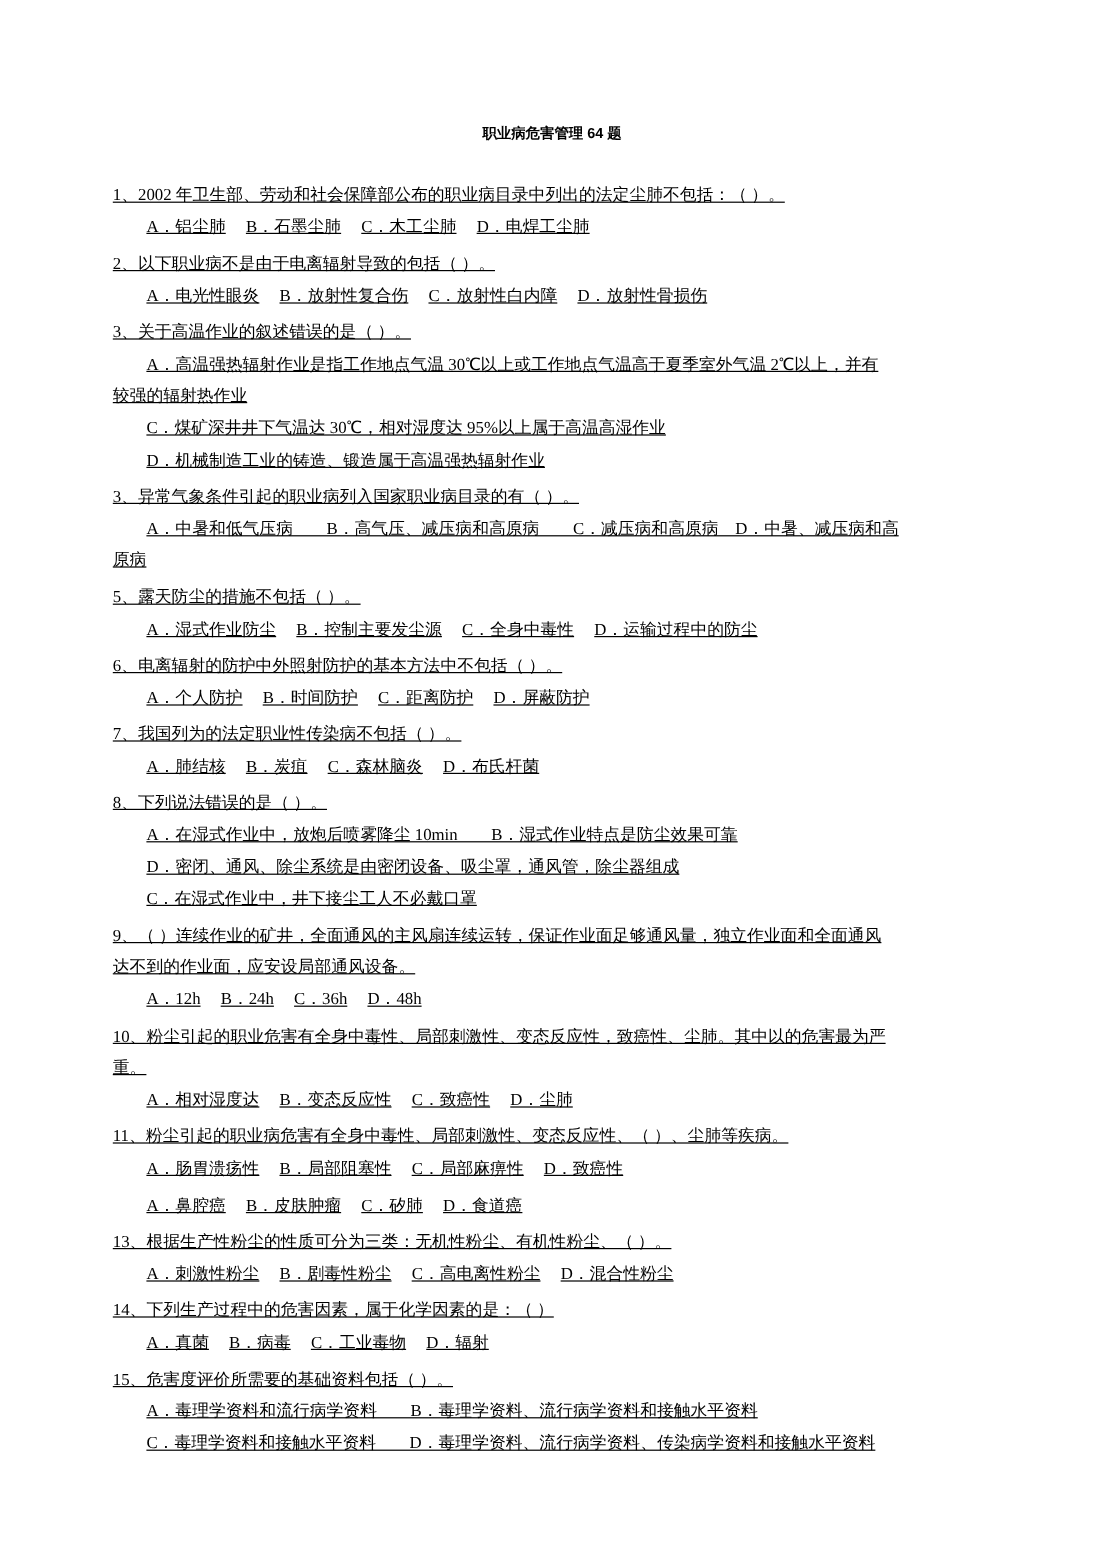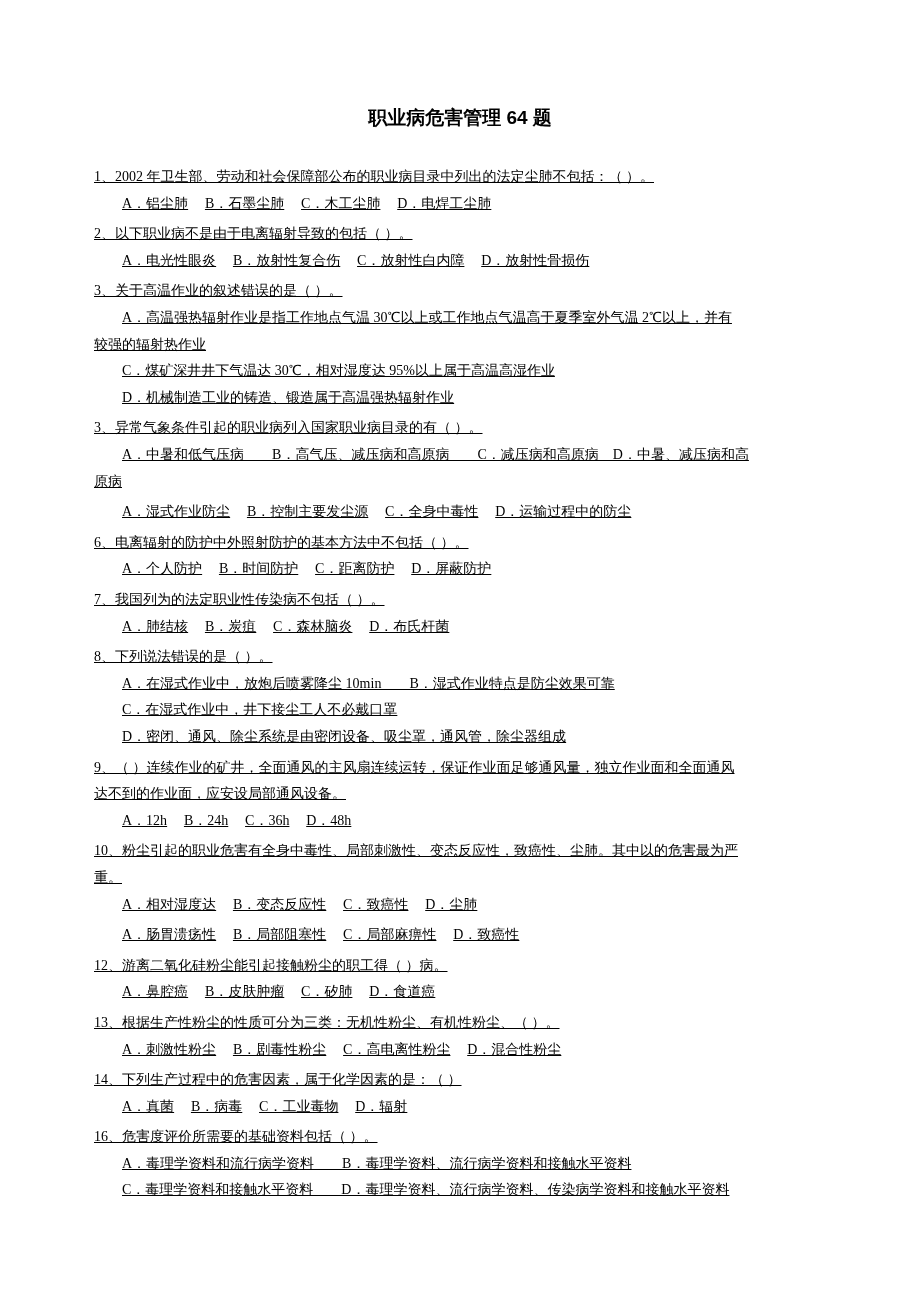--- a/index.html
+++ b/index.html
@@ -8,21 +8,21 @@
     line-height: 1.9;
     color: #000;
     background: #fff;
     width: 920px;
     margin: 0;
     padding: 100px 90px 80px 90px;
     box-sizing: border-box;
   }
   .title {
     text-align: center;
-    font-size: 19px;
+    font-size: 12px;
     font-weight: bold;
     margin-bottom: 28px;
     font-family: "SimHei", "黑体", sans-serif;
   }
   .question {
     margin: 4px;
     text-decoration: underline;
   }
   .q-text {
     display: block;
@@ -60,59 +60,60 @@
       <span class="sub-line" style="text-indent: 0px;">较强的辐射热作业</span>
       <span class="sub-line">C．煤矿深井井下气温达 30℃，相对湿度达 95%以上属于高温高湿作业</span>
       <span class="sub-line">D．机械制造工业的铸造、锻造属于高温强热辐射作业</span>
     </div>
     <div class="question">
       <span class="q-text">3、异常气象条件引起的职业病列入国家职业病目录的有（ ）。</span>
       <span class="sub-line" style="text-indent: 2em;">A．中暑和低气压病　　B．高气压、减压病和高原病　　C．减压病和高原病　D．中暑、减压病和高</span>
       <span class="sub-line" style="text-indent: 0px;">原病</span>
     </div>
     <div class="question">
+      <span class="q-text">5、露天防尘的措施不包括（ ）。</span>
       <span class="options"><span class="opt">A．湿式作业防尘</span><span class="opt">B．控制主要发尘源</span><span class="opt">C．全身中毒性</span><span class="opt">D．运输过程中的防尘</span></span>
     </div>
     <div class="question">
       <span class="q-text">6、电离辐射的防护中外照射防护的基本方法中不包括（ ）。</span>
       <span class="options"><span class="opt">A．个人防护</span><span class="opt">B．时间防护</span><span class="opt">C．距离防护</span><span class="opt">D．屏蔽防护</span></span>
     </div>
     <div class="question">
       <span class="q-text">7、我国列为的法定职业性传染病不包括（ ）。</span>
       <span class="options"><span class="opt">A．肺结核</span><span class="opt">B．炭疽</span><span class="opt">C．森林脑炎</span><span class="opt">D．布氏杆菌</span></span>
     </div>
     <div class="question">
       <span class="q-text">8、下列说法错误的是（ ）。</span>
       <span class="sub-line">A．在湿式作业中，放炮后喷雾降尘 10min　　B．湿式作业特点是防尘效果可靠</span>
+      <span class="sub-line">D．密闭、通风、除尘系统是由密闭设备、吸尘罩，通风管，除尘器组成</span>
       <span class="sub-line">C．在湿式作业中，井下接尘工人不必戴口罩</span>
-      <span class="sub-line">D．密闭、通风、除尘系统是由密闭设备、吸尘罩，通风管，除尘器组成</span>
     </div>
     <div class="question">
       <span class="q-text">9、（ ）连续作业的矿井，全面通风的主风扇连续运转，保证作业面足够通风量，独立作业面和全面通风</span>
       <span class="q-text">达不到的作业面，应安设局部通风设备。</span>
       <span class="options"><span class="opt">A．12h</span><span class="opt">B．24h</span><span class="opt">C．36h</span><span class="opt">D．48h</span></span>
     </div>
     <div class="question">
       <span class="q-text">10、粉尘引起的职业危害有全身中毒性、局部刺激性、变态反应性，致癌性、尘肺。其中以的危害最为严</span>
       <span class="q-text">重。</span>
       <span class="options"><span class="opt">A．相对湿度达</span><span class="opt">B．变态反应性</span><span class="opt">C．致癌性</span><span class="opt">D．尘肺</span></span>
     </div>
     <div class="question">
+      <span class="q-text">11、粉尘引起的职业病危害有全身中毒性、局部刺激性、变态反应性、（ ）、尘肺等疾病。</span>
       <span class="options"><span class="opt">A．肠胃溃疡性</span><span class="opt">B．局部阻塞性</span><span class="opt">C．局部麻痹性</span><span class="opt">D．致癌性</span></span>
     </div>
     <div class="question">
-      <span class="q-text">12、游离二氧化硅粉尘能引起接触粉尘的职工得（ ）病。</span>
       <span class="options"><span class="opt">A．鼻腔癌</span><span class="opt">B．皮肤肿瘤</span><span class="opt">C．矽肺</span><span class="opt">D．食道癌</span></span>
     </div>
     <div class="question">
       <span class="q-text">13、根据生产性粉尘的性质可分为三类：无机性粉尘、有机性粉尘、（ ）。</span>
       <span class="options"><span class="opt">A．刺激性粉尘</span><span class="opt">B．剧毒性粉尘</span><span class="opt">C．高电离性粉尘</span><span class="opt">D．混合性粉尘</span></span>
     </div>
     <div class="question">
       <span class="q-text">14、下列生产过程中的危害因素，属于化学因素的是：（ ）</span>
       <span class="options"><span class="opt">A．真菌</span><span class="opt">B．病毒</span><span class="opt">C．工业毒物</span><span class="opt">D．辐射</span></span>
     </div>
     <div class="question">
-      <span class="q-text">16、危害度评价所需要的基础资料包括（ ）。</span>
+      <span class="q-text">15、危害度评价所需要的基础资料包括（ ）。</span>
       <span class="sub-line">A．毒理学资料和流行病学资料　　B．毒理学资料、流行病学资料和接触水平资料</span>
       <span class="sub-line">C．毒理学资料和接触水平资料　　D．毒理学资料、流行病学资料、传染病学资料和接触水平资料</span>
     </div>
   </div>
 
 </body></html>

